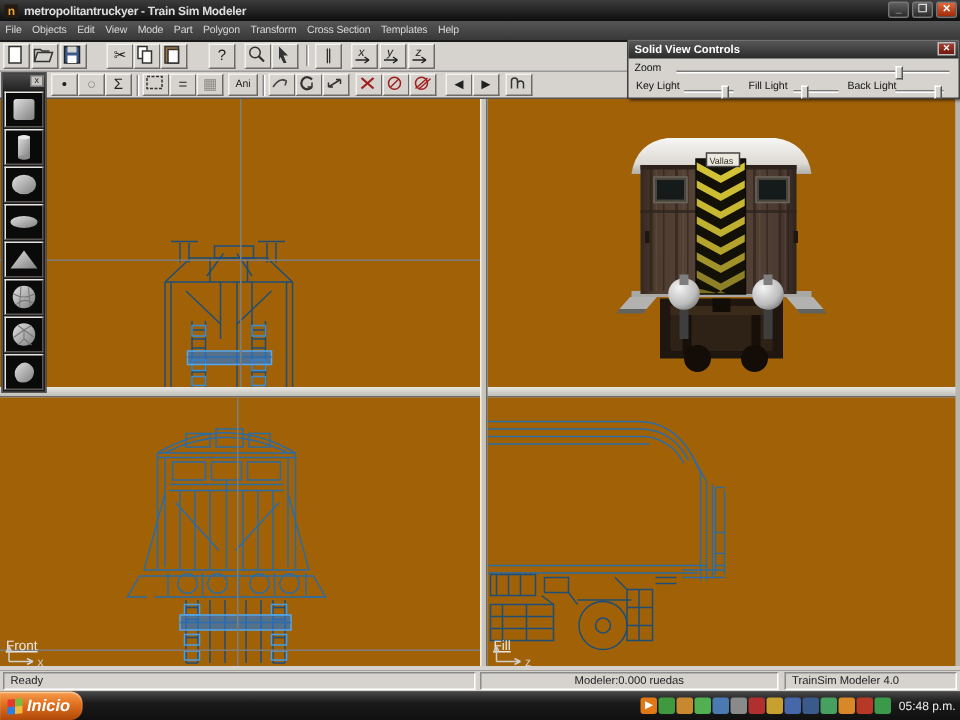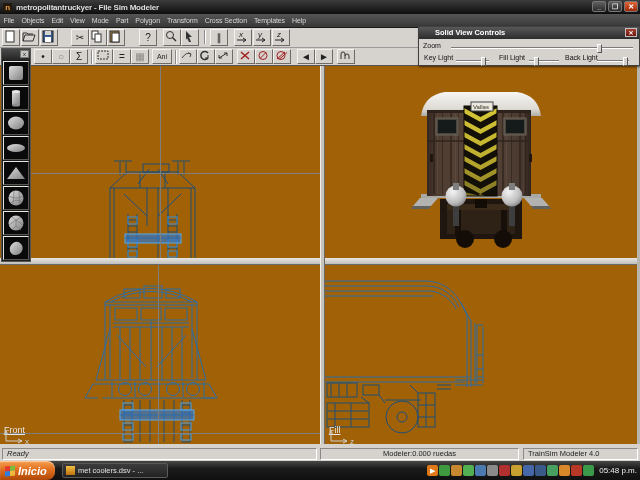--- a/index.html
+++ b/index.html
@@ -26,21 +26,21 @@
   .vp { position:absolute; background:#a16207; overflow:hidden; }
   .vp-tl { left:0; top:0; width:320px; height:192px; }
   .vp-tr { left:325px; top:0; width:312px; height:192px; }
   .vp-bl { left:0; top:199px; width:320px; height:179px; }
   .vp-br { left:325px; top:199px; width:312px; height:179px; }
   .redge { position:absolute; right:0; top:0; width:3px; height:378px; background:#b8b5af; }
   .xh-v { position:absolute; width:1px; background:#7e7e7e; top:0; bottom:0; }
   .xh-h { position:absolute; height:1px; background:#7e7e7e; left:0; right:0; }
   .vplabel { position:absolute; left:4px; bottom:9px; color:#e8e8e8; font-size:9px; text-decoration:underline; }
   .svc { position:absolute; left:418px; top:26px; width:222px; height:40px; background:#d6d3ce; border:1px solid #404040; z-index:40; box-shadow:1px 1px 2px rgba(0,0,0,.6); }
-  .svc-title { height:12px; background:linear-gradient(#585858,#2c2c2c); color:#fff; font-size:7.5px; font-weight:bold; padding-left:16px; line-height:12px; position:relative; }
+  .svc-title { height:12px; background:linear-gradient(#585858,#2c2c2c); color:#fff; font-size:7.5px; font-weight:bold; padding-left:4px; line-height:12px; position:relative; }
   .svc-close { position:absolute; right:2px; top:1px; width:12px; height:9px; background:linear-gradient(#a84030,#701810); color:#fff; font-size:6px; line-height:8px; text-align:center; border:1px solid #c0c0c0; }
   .slider-track { position:absolute; height:2px; border-top:1px solid #7a7a7a; border-bottom:1px solid #fff; }
   .slider-thumb { position:absolute; width:5px; height:9px; background:#d6d3ce; border:1px solid; border-color:#fff #555 #555 #fff; top:-4px; }
   .svc-label { position:absolute; font-size:7px; color:#111; }
   .statedge { position:absolute; left:0; top:444px; width:640px; height:3px; background:#d6d3ce; }
   .statusbar { position:absolute; left:0; top:447px; width:640px; height:14px; background:#d6d3ce; font-size:7.5px; color:#222; }
   .stsec { position:absolute; top:1px; height:12px; border:1px solid; border-color:#8a8a8a #fff #fff #8a8a8a; line-height:10px; padding:0 4px; }
   .taskbar { position:absolute; left:0; top:461px; width:640px; height:19px; background:linear-gradient(#484848,#1a1a1a 40%,#101010); }
   .startbtn { position:absolute; left:0; top:0; width:55px; height:19px; background:linear-gradient(#f8a050,#e07020 45%,#b04808); border-radius:0 8px 8px 0; display:flex; align-items:center; box-shadow:inset 0 1px 1px rgba(255,255,255,.5); }
   .winflag { width:10px; height:10px; margin:0 3px 0 5px; display:grid; grid-template-columns:5px 5px; grid-template-rows:5px 5px; transform:skewY(-5deg); }
@@ -54,21 +54,21 @@
   .clock { color:#f0f0f0; font-size:8px; margin:0 3px 0 4px; }
   svg { display:block; }
 </style>
 </head>
 <body>
 
 <div id="app">
 
   <div class="titlebar">
     <div class="appicon">n</div>
-    <span>metropolitantruckyer - File Sim Modeler</span>
+    <span>metropolitantruckyer - Train Sim Modeler</span>
     <div class="wincontrols">
       <div class="winbtn">_</div>
       <div class="winbtn">❐</div>
       <div class="winbtn close">✕</div>
     </div>
   </div>
 
   <div class="menubar">
     <span class="menuitem">File</span>
     <span class="menuitem">Objects</span>
@@ -494,38 +494,34 @@
       </div>
       <span class="svc-label" style="left:146px; top:15px;">Back Light</span>
       <div class="slider-track" style="left:178px; top:21px; width:32px;">
         <div class="slider-thumb" style="left:26px;"></div>
       </div>
     </div>
   </div>
 
   <div class="statedge"></div>
   <div class="statusbar">
-    <div class="stsec" style="left:2px; width:315px;font-style:italic;">Ready</div>
+    <div class="stsec" style="left:2px; width:315px;">Ready</div>
     <div class="stsec" style="left:320px; width:199px; text-align:center;">Modeler:0.000 ruedas</div>
     <div class="stsec" style="left:523px; width:115px;">TrainSim Modeler 4.0</div>
   </div>
 
   <div class="taskbar">
     <div class="startbtn">
       <div class="winflag">
           <div></div>
           <div></div>
           <div></div>
           <div></div>
         </div>
       <span class="startlabel">Inicio</span>
-    </div>
-    <div class="taskbtn">
-      <div class="taskicon"></div>
-      <span>met coolers.dsv - ...</span>
     </div>
     <div class="tray">
       <div class="trayicon" style="background:#e07818">▶</div>
       <div class="trayicon" style="background:#3f9a3f"></div>
       <div class="trayicon" style="background:#c88830"></div>
       <div class="trayicon" style="background:#52b052"></div>
       <div class="trayicon" style="background:#4a7ab0"></div>
       <div class="trayicon" style="background:#8a8a8a"></div>
       <div class="trayicon" style="background:#b03030"></div>
       <div class="trayicon" style="background:#c8a030"></div>

